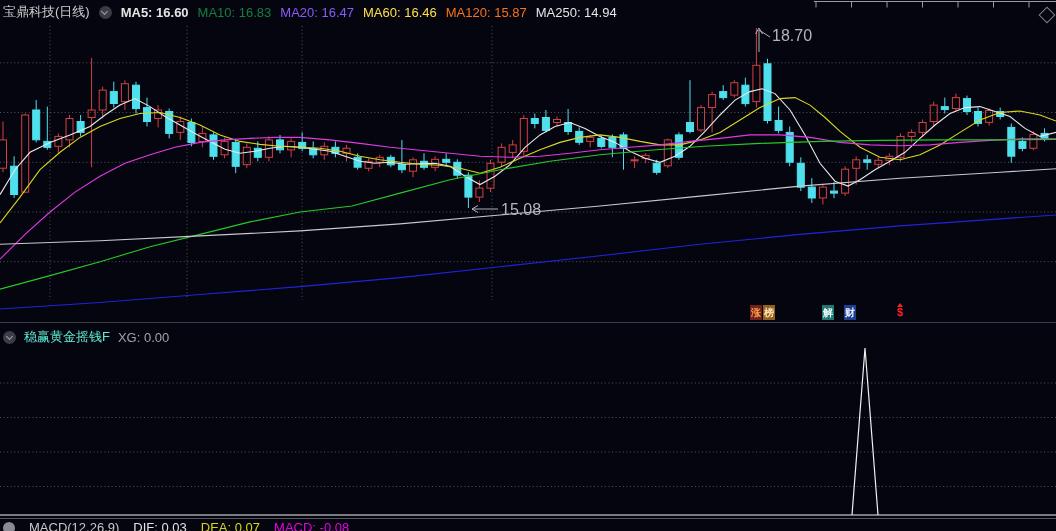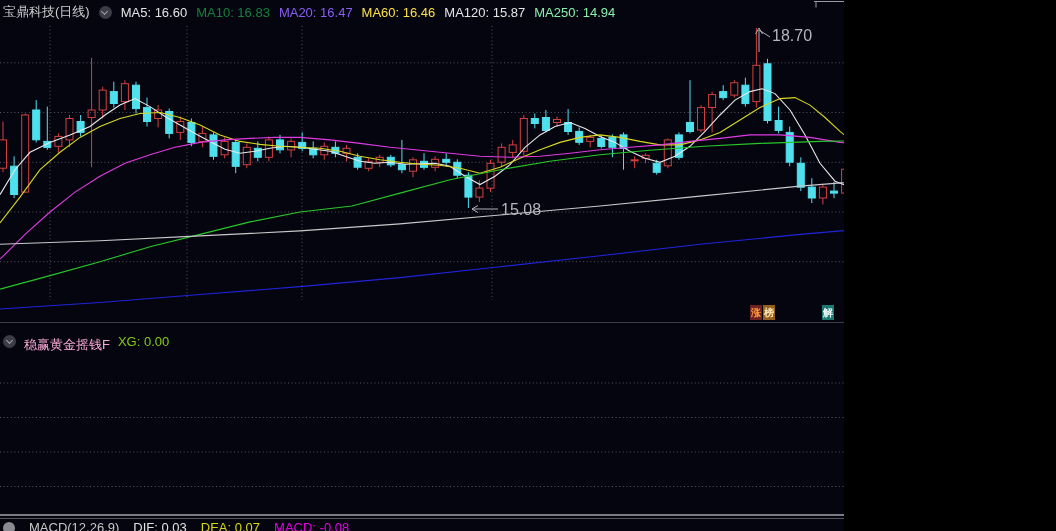--- a/index.html
+++ b/index.html
@@ -1,49 +1,49 @@
 <!DOCTYPE html>
 <html><head>
 <meta charset="utf-8">
 <style>
   html,body{margin:0;padding:0;background:#000;}
-  #screen{position:relative;width:844px;height:531px;overflow:hidden;
+  #screen{position:relative;width:1056px;height:531px;overflow:hidden;
           background:#050510;font-family:"Liberation Sans","DejaVu Sans",sans-serif;
           -webkit-font-smoothing:antialiased;}
   #chart-svg{position:absolute;left:0;top:0;}
   
   .header{position:absolute;left:0;top:0;width:1056px;height:24px;display:flex;
           align-items:center;gap:9px;padding-left:3px;font-size:13px;background:transparent;}
   .title{color:#cfcfcf;}
   .chev{width:13px;height:13px;border-radius:50%;background:#3c3c46;position:relative;flex:0 0 auto;}
   .chev::after{content:"";position:absolute;left:3.5px;top:3px;width:4px;height:4px;
           border-right:1.5px solid #a0a2ac;border-bottom:1.5px solid #a0a2ac;transform:rotate(45deg);}
-  .c-ma5{color:#e4e4e4;} .c-ma10{color:#15803d;} .c-ma20{color:#8b5cf6;}
-  .c-ma60{color:#fde047;} .c-ma120{color:#e5e5e5;} .c-ma250{color:#86efac;}
+  .c-ma5{color:#e4e4e4;font-weight:bold;} .c-ma10{color:#15803d;} .c-ma20{color:#8b5cf6;}
+  .c-ma60{color:#fde047;} .c-ma120{color:#f97316;} .c-ma250{color:#e5e5e5;}
   
   .ann{position:absolute;color:#b4b4be;font-size:16px;}
   #ann-high{left:772px;top:27px;} #ann-low{left:501px;top:201px;text-align:center;}
   
   .badge{position:absolute;top:305px;width:12px;height:15px;line-height:15px;text-align:center;
          font-size:10px;font-weight:bold;}
   .badge-zhang{left:750px;background:#6e2020;color:#ff9a3c;}
   .badge-bang {left:763px;background:#935f1e;color:#ffe8b4;}
   .badge-jie  {left:822px;background:#1d7a72;color:#f0fbf8;}
   .badge-cai  {left:844px;background:#1e3e8e;color:#eef2ff;}
   .dollar{position:absolute;left:893px;top:303px;width:14px;text-align:center;color:#ff2020;
           font-size:11px;font-weight:bold;line-height:11px;}
   .dollar .tri{display:block;margin:0 auto;width:0;height:0;border-left:3px solid transparent;
           border-right:3px solid transparent;border-bottom:4px solid #ff2020;}
   
   .sep{position:absolute;left:0;width:1056px;height:1px;}
   .sep-main{top:322px;background:#3c3c48;}
   .sep-sub{top:518px;background:#565662;}
   
   .sublabel{position:absolute;left:3px;top:328px;display:flex;align-items:center;gap:8px;font-size:13px;}
-  .sublabel .name{color:#f9a8d4;margin-top:8px;} .sublabel .xg{color:#84cc16;}
+  .sublabel .name{color:#5eead4;} .sublabel .xg{color:#a3a3a3;}
   
   .footer{position:absolute;left:3px;top:520px;display:flex;align-items:center;gap:14px;font-size:13px;white-space:nowrap;}
   .disc{width:12px;height:12px;border-radius:50%;background:#8a8a92;flex:0 0 auto;}
   .f-name{color:#c8c8c8;} .f-dif{color:#e2e2e2;} .f-dea{color:#d8d810;} .f-macd{color:#e400e4;}
 </style>
 </head>
 <body>
 <div id="screen">
 
   <svg id="chart-svg" width="1056" height="531">

